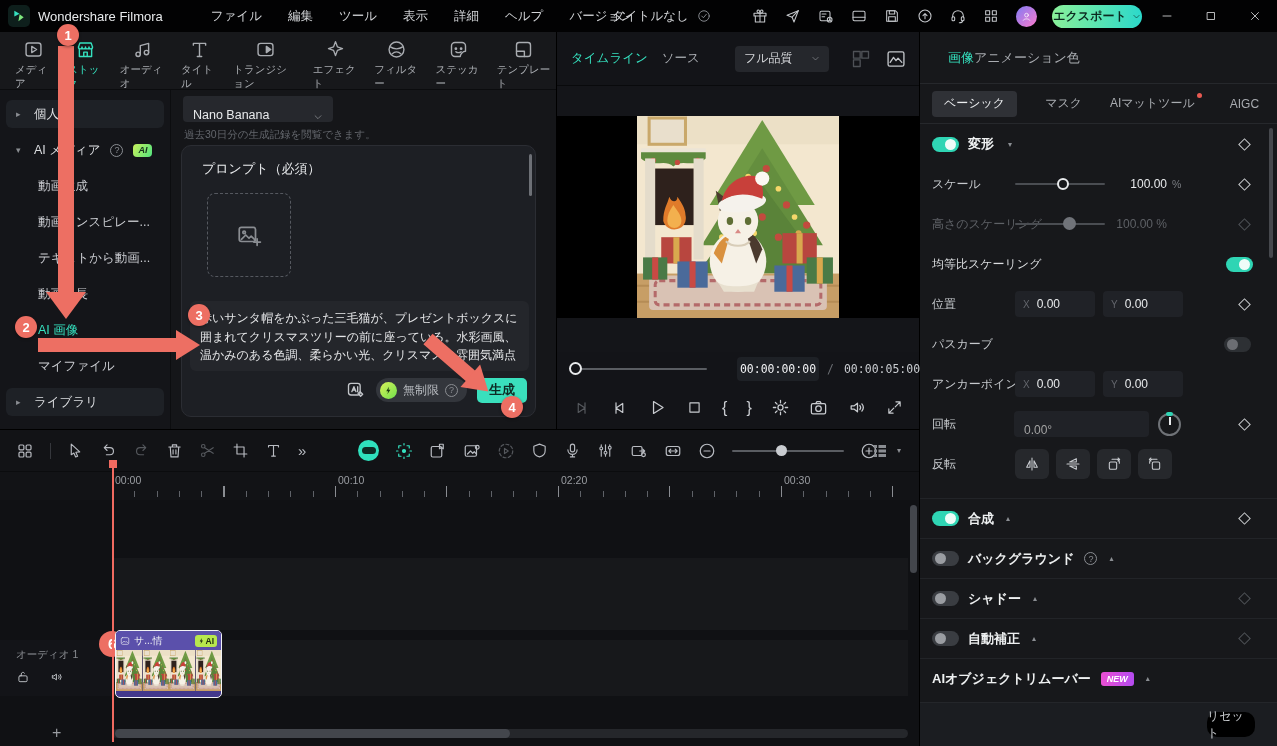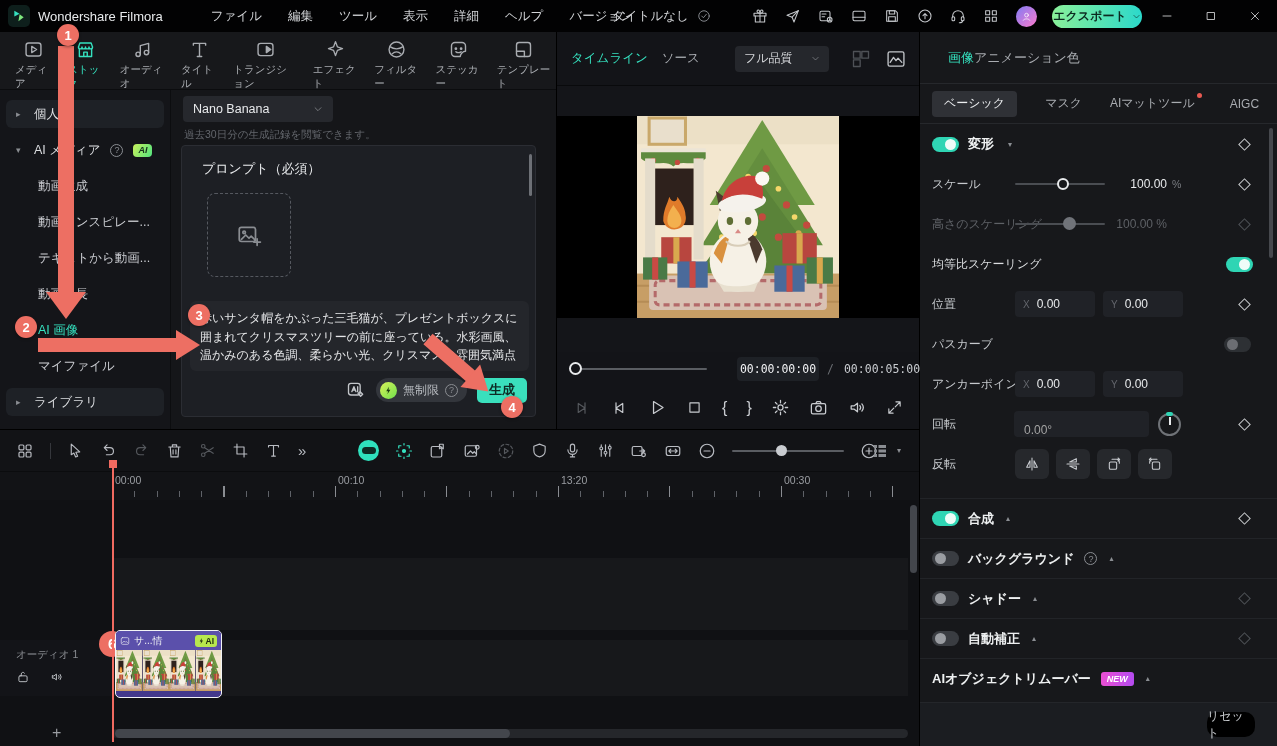--- a/index.html
+++ b/index.html
@@ -39,23 +39,23 @@
   .sidebar { position:absolute; left:0; top:58px; width:170px; height:339px; background:#141519; padding-top:10px; }
   .sb-group { display:flex; align-items:center; height:28px; margin:0 6px 8px 6px; padding-left:10px; background:#1e2126; border-radius:6px; font-size:12.5px; color:#dcdee1; gap:10px; }
   .sb-caret { color:#8a8d92; font-size:9px; width:8px; }
   .sb-item { display:flex; align-items:center; height:28px; margin-bottom:8px; padding-left:38px; font-size:12.5px; color:#c9cbd0; }
   .sb-item.active { color:#35e1bf; }
   .ai-badge { background:linear-gradient(120deg,#c9f05c,#52e37e); color:#15301c; font-size:9px; font-weight:bold; font-style:italic; border-radius:4px; padding:1.5px 5px; }
   .q-circle { width:13px; height:13px; border:1px solid #8a8d92; border-radius:50%; color:#8a8d92; font-size:9px; display:inline-flex; align-items:center; justify-content:center; }
 
   
   .genpanel { position:absolute; left:170px; top:58px; width:386px; height:339px; background:#151619; border-left:1px solid #0c0d0f; }
-  .model-dd { position:absolute; left:12px; top:6px; width:150px; height:26px; background:#26282d; border-radius:4px; display:flex; align-items:center; justify-content:space-between; padding:0 10px; font-size:12.5px; color:#e8eaec; }
+  .model-dd { position:absolute; left:12px; top:6px; width:150px; height:26px; background:#26282d; border-radius:4px; display:flex; align-items:flex-end; justify-content:space-between; padding:0 10px; font-size:12.5px; color:#e8eaec; }
   .hist-hint { position:absolute; left:13px; top:38px; font-size:10.5px; color:#63666c; }
-  .gen-card { position:absolute; left:10px; top:55px; width:355px; height:272px; background:#1d1f24; border:1px solid #2b2d33; border-radius:4px; }
+  .gen-card { position:absolute; left:10px; top:55px; width:355px; height:272px; background:#1d1f24; border:1px solid #2b2d33; border-radius:10px; }
   .card-scroll { position:absolute; right:3px; top:8px; width:3px; height:42px; background:#6d7076; border-radius:2px; }
   .prompt-label { position:absolute; left:20px; top:14px; font-size:13px; color:#e8eaec; }
   .upload-box { position:absolute; left:25px; top:47px; width:84px; height:84px; border:1.5px dashed #55585f; border-radius:8px; display:flex; align-items:center; justify-content:center; color:#8a8d92; }
   .prompt-box { position:absolute; left:8px; top:155px; width:339px; height:70px; background:#24262b; border-radius:6px; padding:8px 10px; font-size:12px; line-height:1.55; color:#e6e7e9; }
   .gen-row { position:absolute; left:0; right:8px; top:231px; height:26px; display:flex; align-items:center; justify-content:flex-end; gap:10px; }
   .cred-pill { height:24px; background:#33363c; border-radius:13px; display:flex; align-items:center; gap:6px; padding:0 9px 0 4px; font-size:12px; color:#b9bcc1; }
   .bolt-circ { width:17px; height:17px; border-radius:50%; background:linear-gradient(135deg,#d9f25a,#6fe14c); display:flex; align-items:center; justify-content:center; }
   .gen-btn { width:50px; height:25px; background:#3ae0bd; border-radius:5px; color:#0d2b24; font-weight:bold; font-size:13px; display:flex; align-items:center; justify-content:center; }
 
   
@@ -827,21 +827,21 @@
                 <rect x="10" y="16" width="10" height="4"></rect>
               </svg>
             </span>
           <span style="font-size:8px;color:#8a8d92;">▾</span>
         </div>
       </div>
 
       <div class="ruler">
         <span class="rlabel" style="left:115px;">00:00</span>
         <span class="rlabel" style="left:338px;">00:10</span>
-        <span class="rlabel" style="left:561px;">13:20</span>
+        <span class="rlabel" style="left:561px;">02:20</span>
         <span class="rlabel" style="left:784px;">00:30</span>
         <div class="ticks-s"></div>
         <div class="ticks-l"></div>
       </div>
 
       <div class="tracks">
 
         <div class="track-lane" style="top:58px;height:72px;"></div>
 
         <div class="track-head" style="top:140px;height:56px;">

